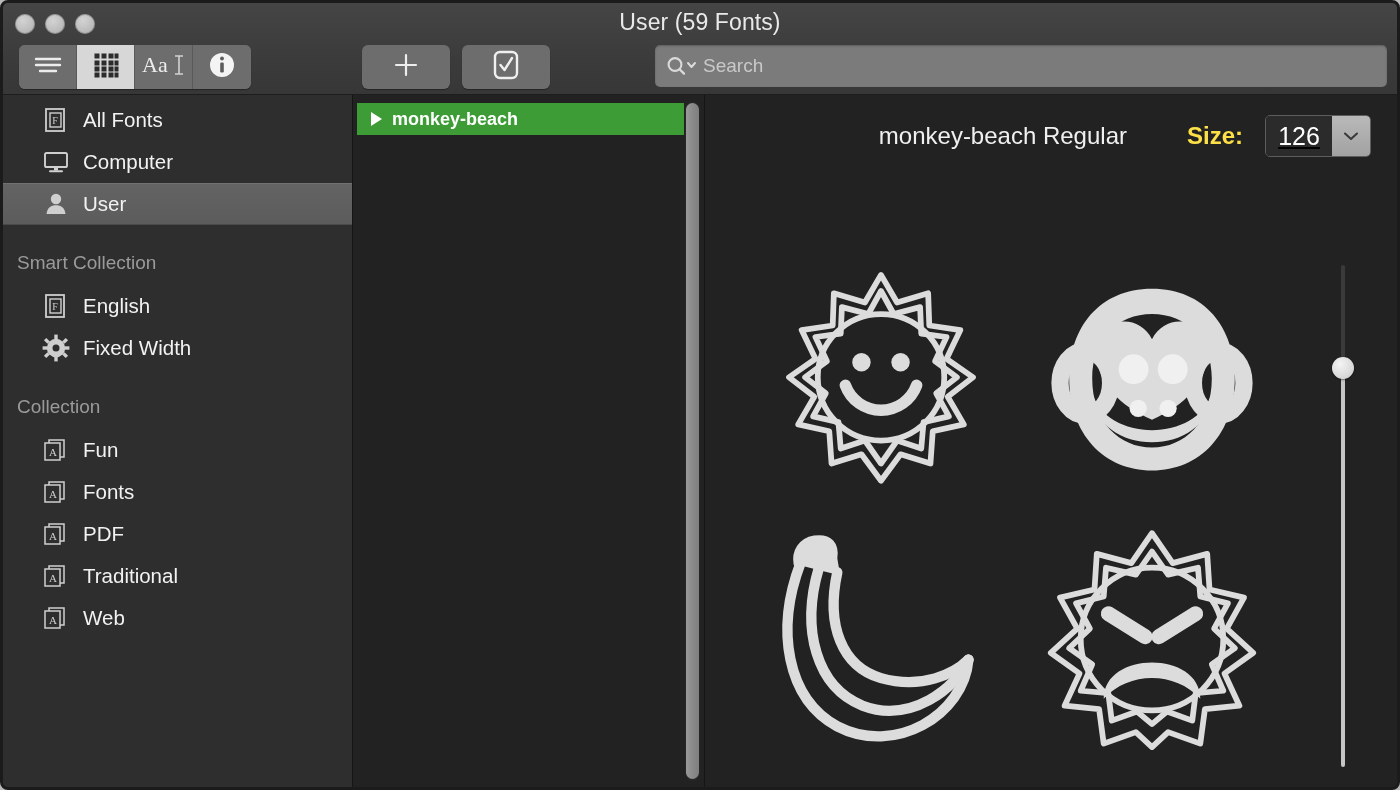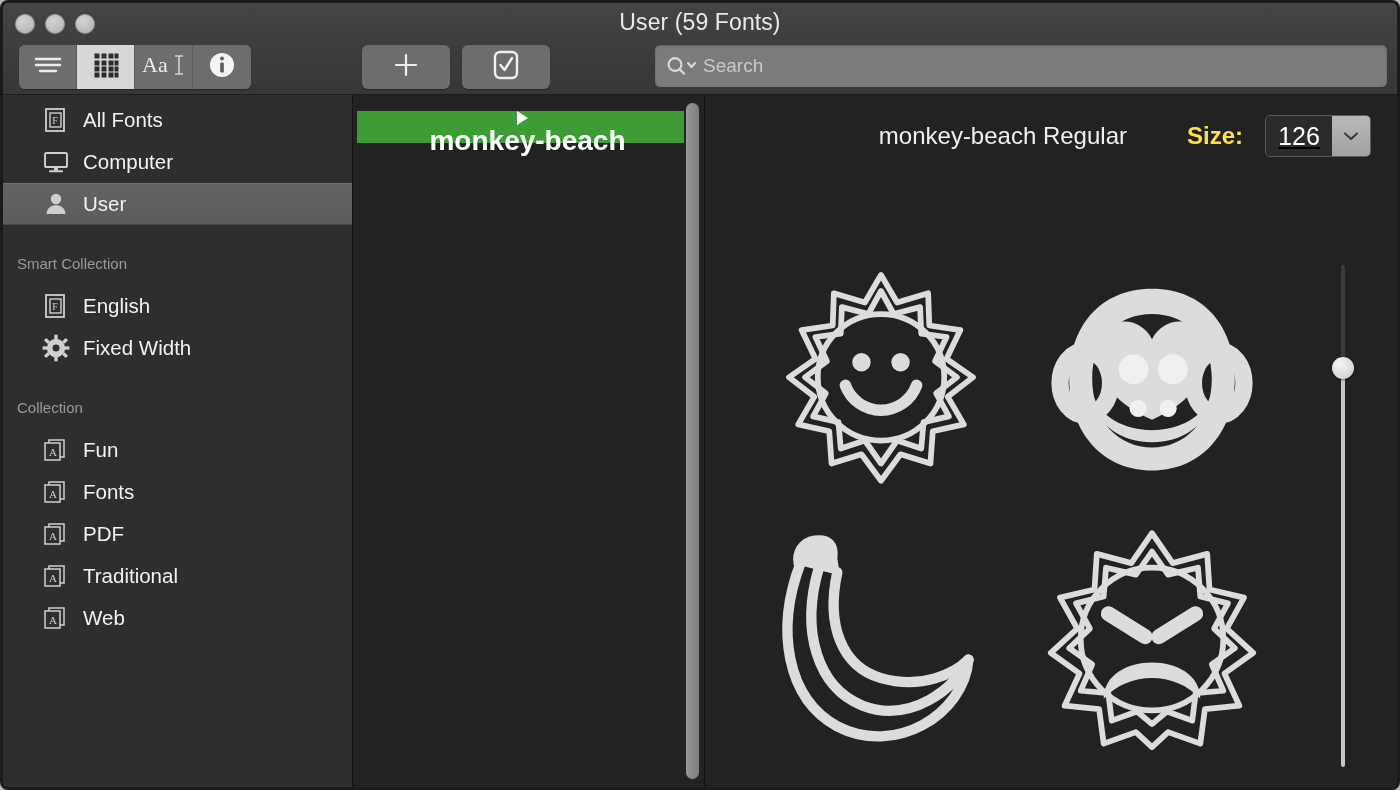--- a/index.html
+++ b/index.html
@@ -158,51 +158,50 @@
   .side-icon {
     width: 30px;
     margin-right: 12px;
     display: flex;
     align-items: center;
     justify-content: center;
     flex: none;
   }
   .group-head {
     color: #9a9a9a;
-    font-size: 15px;
+    font-size: 19px;
     padding: 0 0 0 14px;
     margin-top: 26px;
     margin-bottom: 10px;
     height: 24px;
     display: flex;
     align-items: center;
   }
 
   
   .fontlist {
     width: 352px;
     flex: none;
     background: #222222;
     border-right: 1px solid #151515;
     box-sizing: border-box;
     position: relative;
     padding-top: 8px;
   }
   .font-row {
     height: 32px;
-    margin: 8px 20px 0 4px;
+    margin: 0 20px 0 4px;
     background: #3d9c35;
     display: flex;
     align-items: center;
     padding-left: 14px;
     color: #ffffff;
-    font-size: 28px;
+    font-size: 18px;
     font-weight: bold;
     box-sizing: border-box;
-    flex-direction: column;
   }
   .disclosure {
     width: 0; height: 0;
     border-left: 11px solid #ffffff;
     border-top: 7px solid transparent;
     border-bottom: 7px solid transparent;
     margin-right: 10px;
   }
   .vscroll {
     position: absolute;

